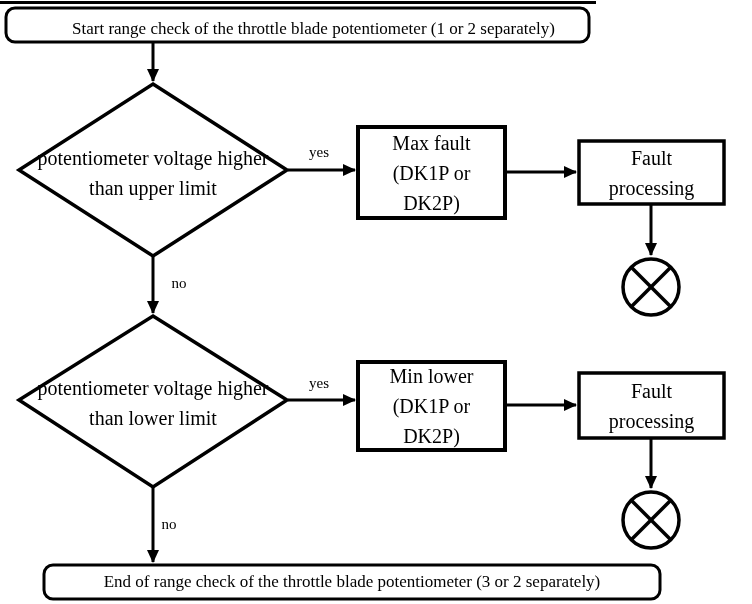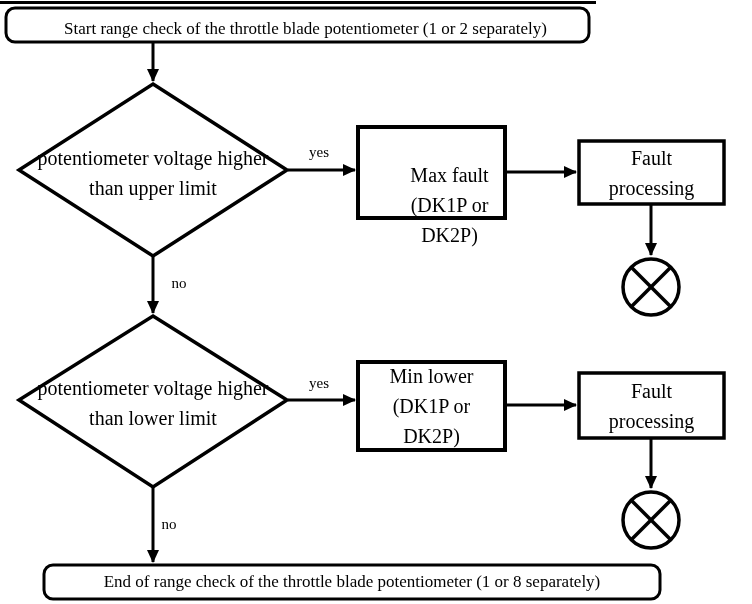--- a/index.html
+++ b/index.html
@@ -70,28 +70,28 @@
 
     <circle class="shape" cx="651" cy="520" r="28" stroke-width="3.5"></circle>
     <line class="edge" x1="631" y1="500" x2="671" y2="540" stroke-width="3.5"></line>
     <line class="edge" x1="671" y1="500" x2="631" y2="540" stroke-width="3.5"></line>
 
     <line class="edge" x1="153" y1="487" x2="153" y2="562" stroke-width="3" marker-end="url(#ah)"></line>
 
     <rect class="shape" x="44" y="565" width="616" height="34" rx="9" stroke-width="3"></rect>
   </svg>
 
-  <div class="label term-text" style="left:16px; top:9px; width:579px; height:40px;">Start range check of the throttle blade potentiometer (1 or 2 separately)</div>
+  <div class="label term-text" style="left:24px; top:9px; width:579px; height:40px;">Start range check of the throttle blade potentiometer (1 or 2 separately)</div>
 
   <div class="label node-text" style="left:21px; top:142px; width:264px; height:62px;">potentiometer voltage higher
 than upper limit</div>
 
   <div class="label edge-text" style="left:298px; top:142px; width:42px; height:20px;">yes</div>
 
-  <div class="label node-text" style="left:376px; top:128px; width:147px; height:89px;margin-top:32px;">Max fault
+  <div class="label node-text" style="left:358px; top:128px; width:147px; height:89px;">Max fault
 (DK1P or
 DK2P)</div>
 
   <div class="label node-text" style="left:579px; top:141px; width:145px; height:63px;">Fault
 processing</div>
 
   <div class="label edge-text" style="left:158px; top:273px; width:42px; height:20px;">no</div>
 
   <div class="label node-text" style="left:21px; top:372px; width:264px; height:62px;">potentiometer voltage higher
 than lower limit</div>
@@ -100,15 +100,15 @@
 
   <div class="label node-text" style="left:358px; top:362px; width:147px; height:88px;">Min lower
 (DK1P or
 DK2P)</div>
 
   <div class="label node-text" style="left:579px; top:373px; width:145px; height:65px;">Fault
 processing</div>
 
   <div class="label edge-text" style="left:148px; top:514px; width:42px; height:20px;">no</div>
 
-  <div class="label term-text" style="left:46px; top:566px; width:612px; height:32px;">End of range check of the throttle blade potentiometer (1 or 8 separately)</div>
+  <div class="label term-text" style="left:46px; top:566px; width:612px; height:32px;">End of range check of the throttle blade potentiometer (3 or 2 separately)</div>
 
 </div>
 
 </body></html>

